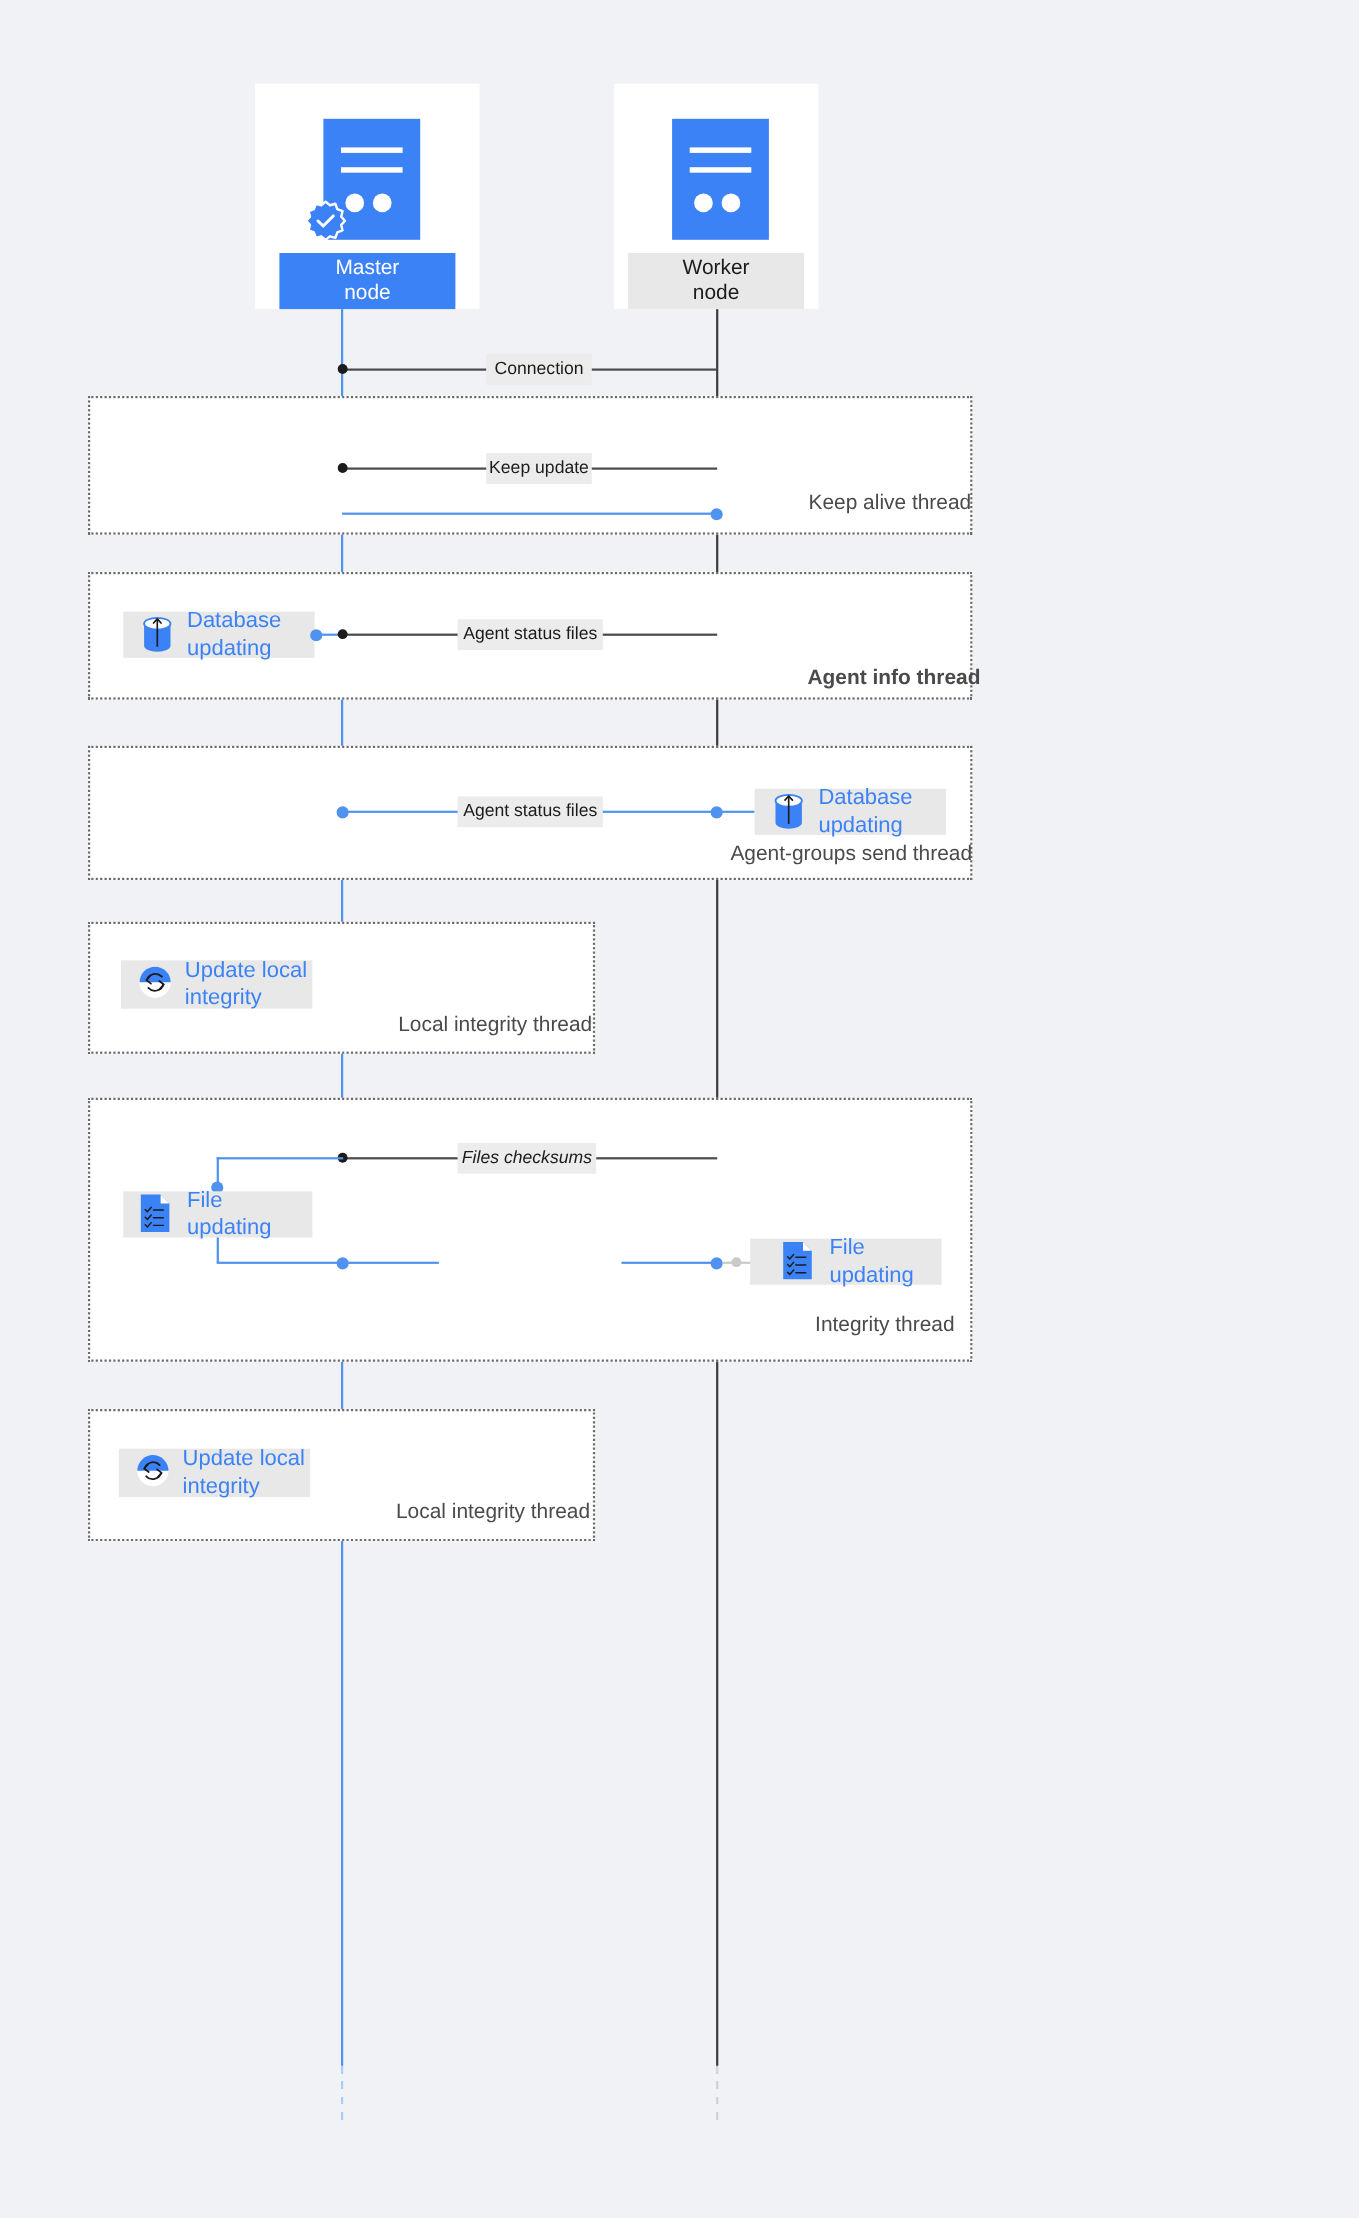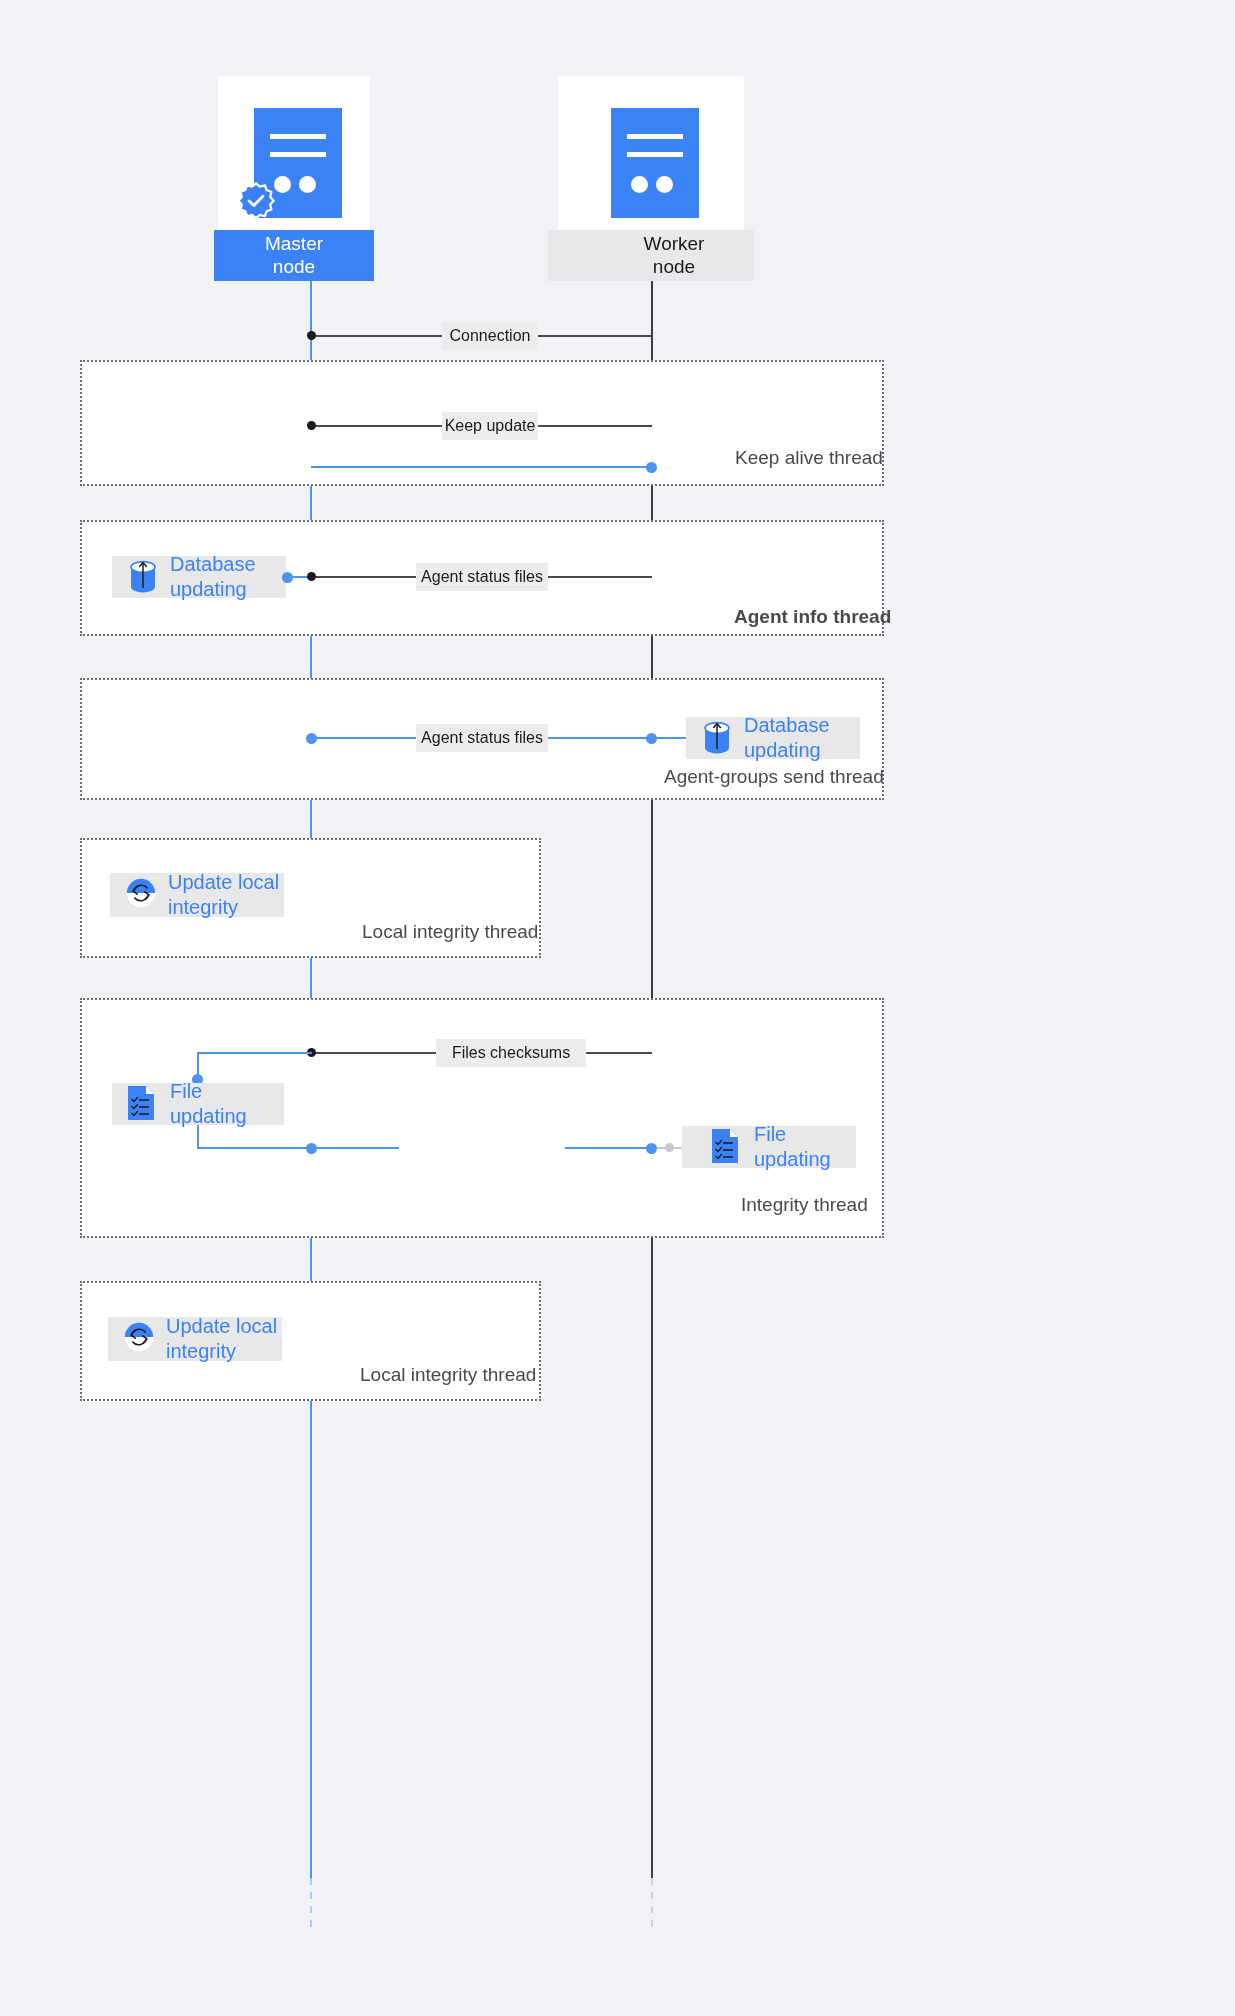--- a/index.html
+++ b/index.html
@@ -32,21 +32,21 @@
   .node-glyph .badge{position:absolute;left:-12px;top:72px;width:44px;height:44px;}
 
   .node-label{
     margin-top:18px;
     width:160px;height:58px;
     display:flex;align-items:center;justify-content:center;
     text-align:center;line-height:1.22;font-size:19px;
     white-space:pre-line;
   }
   .node-label.master{background:#3b82f6;color:#ffffff;}
-  .node-label.worker{background:#e8e8e8;color:#1b1b1b;padding-left:46px;}
+  .node-label.worker{background:#e8e8e8;color:#1b1b1b;}
 
   
   .lifeline{position:absolute;width:2px;}
   .lifeline.master{background:#4f92ef;}
   .lifeline.worker{background:#3c3c3c;}
   .lifeline-tail{position:absolute;width:2px;}
   .lifeline-tail.master{
     background:repeating-linear-gradient(to bottom,#a9cdf6 0 7px,transparent 7px 14px);
   }
   .lifeline-tail.worker{
@@ -116,21 +116,21 @@
 <body>
 
 <div id="stage">
 
   <div class="lifeline master" style="left:310px;top:278px;height:1600px;"></div>
   <div class="lifeline-tail master" style="left:310px;top:1878px;height:52px;"></div>
 
   <div class="lifeline worker" style="left:651px;top:278px;height:1600px;"></div>
   <div class="lifeline-tail worker" style="left:651px;top:1878px;height:52px;"></div>
 
-  <div class="node-card" style="left:218px;top:76px;width:152px;height:205px;">
+  <div class="node-card" style="left:232px;top:76px;width:204px;height:205px;">
     <div class="node-glyph">
       <div class="sheet"></div>
       <div class="ln ln1"></div>
       <div class="ln ln2"></div>
       <div class="dot dotA"></div>
       <div class="dot dotB"></div>
       <svg class="badge" viewBox="0 0 48 48">
         <path fill="#3b82f6" stroke="#ffffff" stroke-width="2.4" stroke-linejoin="round" d="M24 3.6 28.3 7.2 33.7 5.7 35.6 11 40.8 13.1 39.5 18.5 43.2 22.6 39.5 26.7 40.8 32.1 35.6 34.2 33.7 39.5 28.3 38 24 41.6 19.7 38 14.3 39.5 12.4 34.2 7.2 32.1 8.5 26.7 4.8 22.6 8.5 18.5 7.2 13.1 12.4 11 14.3 5.7 19.7 7.2Z"></path>
         <path fill="none" stroke="#ffffff" stroke-width="3" stroke-linecap="round" stroke-linejoin="round" d="M16.5 22.8 21.6 27.8 31.6 17.8"></path>
       </svg>
@@ -229,21 +229,21 @@
     <span class="chip-text">Update local
 integrity</span>
   </div>
 
   <div class="thread-label" style="left:362px;top:921px;">Local integrity thread</div>
 
   <div class="thread-box" style="left:80px;top:998px;width:804px;height:240px;"></div>
 
   <div class="msg-line dark" style="left:312px;top:1052px;width:340px;"></div>
   <div class="endpoint dark" style="left:307px;top:1048px;"></div>
-  <div class="msg-label" style="left:436px;top:1039px;width:150px;height:28px;">Files checksums</div>
+  <div class="msg-label" style="left:416px;top:1039px;width:126px;height:28px;font-style:italic;">Files checksums</div>
 
   <div class="msg-line blue" style="left:197px;top:1052px;width:115px;"></div>
   <div class="vline blue" style="left:197px;top:1052px;height:96px;"></div>
   <div class="endpoint blue" style="left:192px;top:1074px;"></div>
 
   <div class="chip" style="left:112px;top:1083px;width:172px;height:42px;">
     <span class="chip-icon">
       <svg viewBox="0 0 30 36" width="30" height="36">
         <path d="M2 1 h18 l8 8 v26 h-26 Z" fill="#3b82f6"></path>
         <path d="M20 1 v8 h8 Z" fill="#ffffff"></path>

